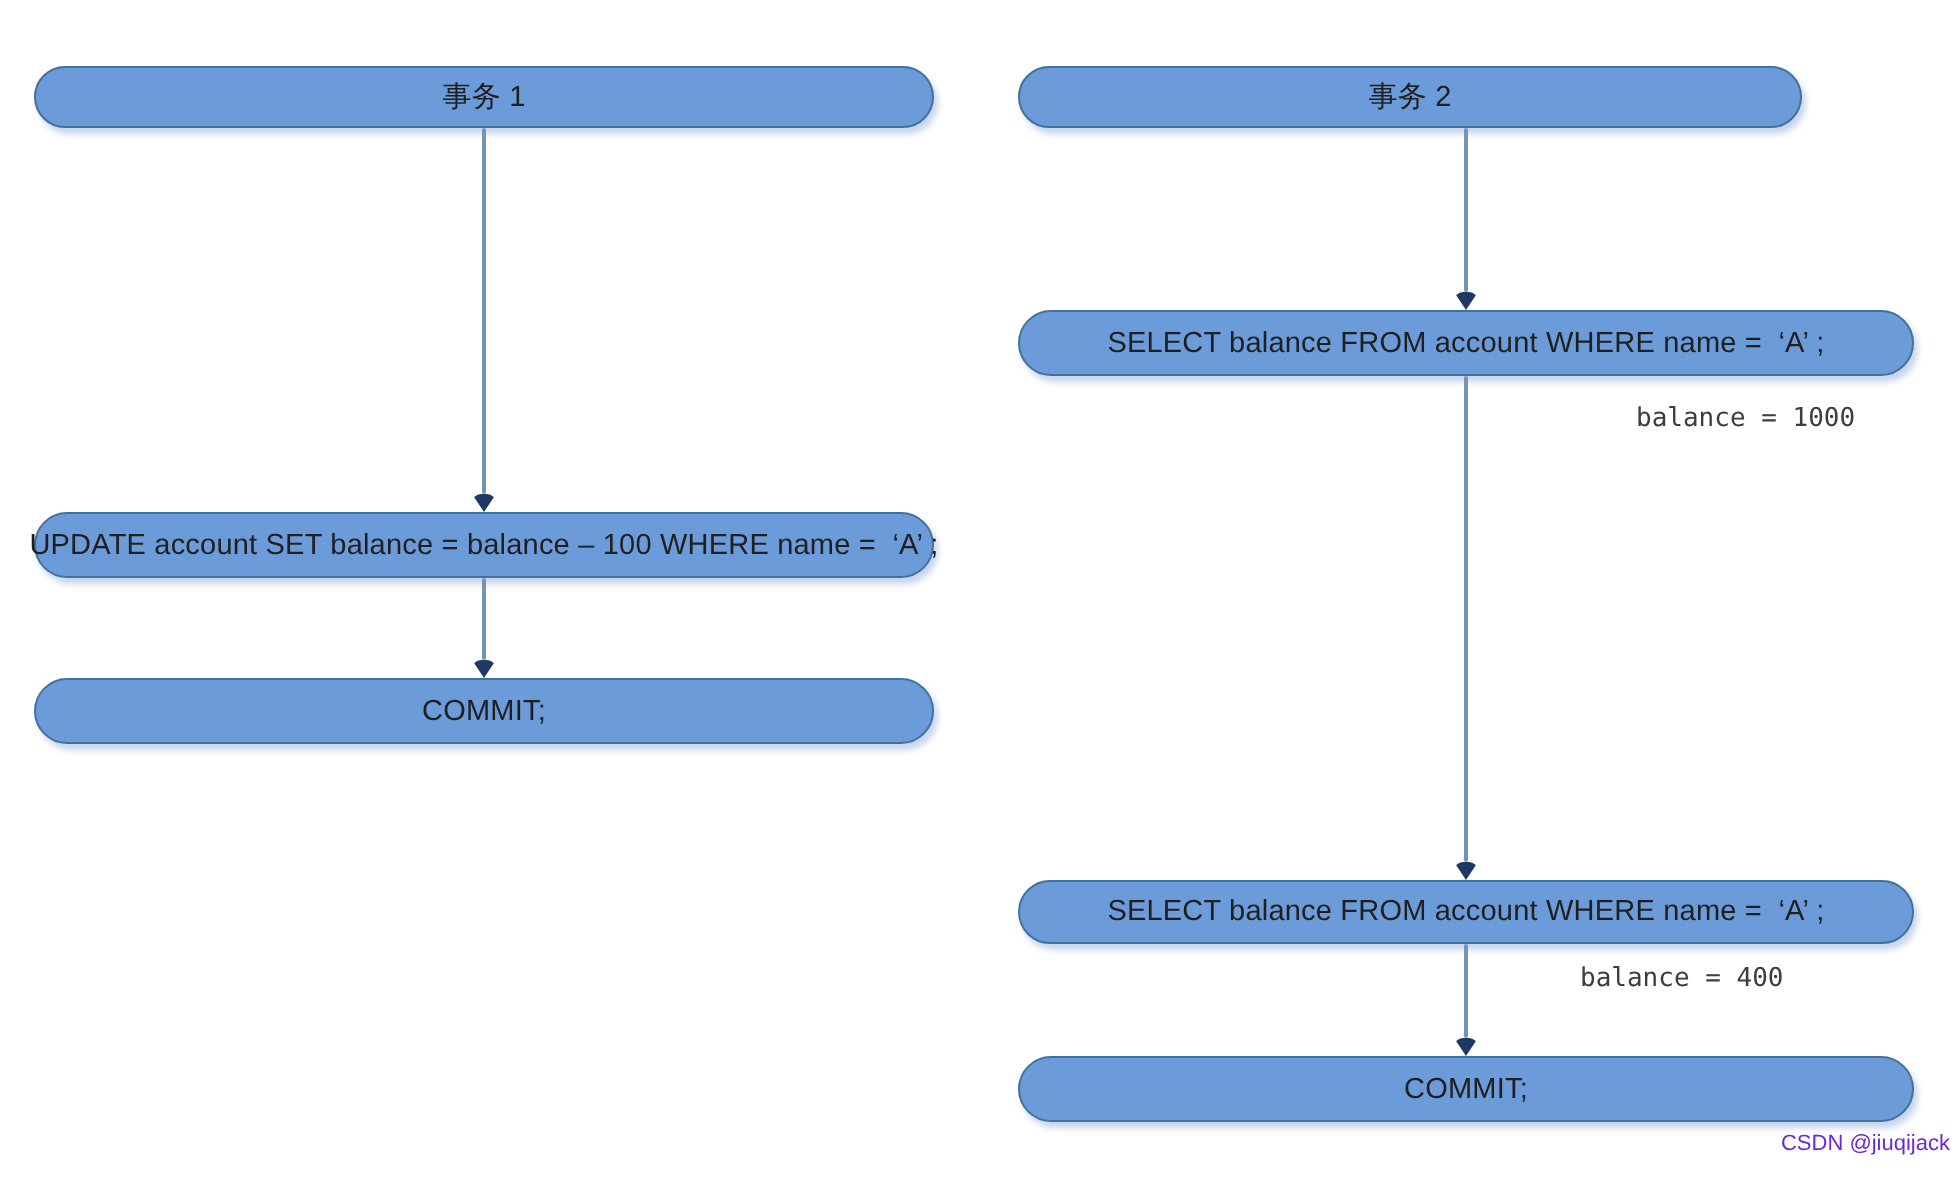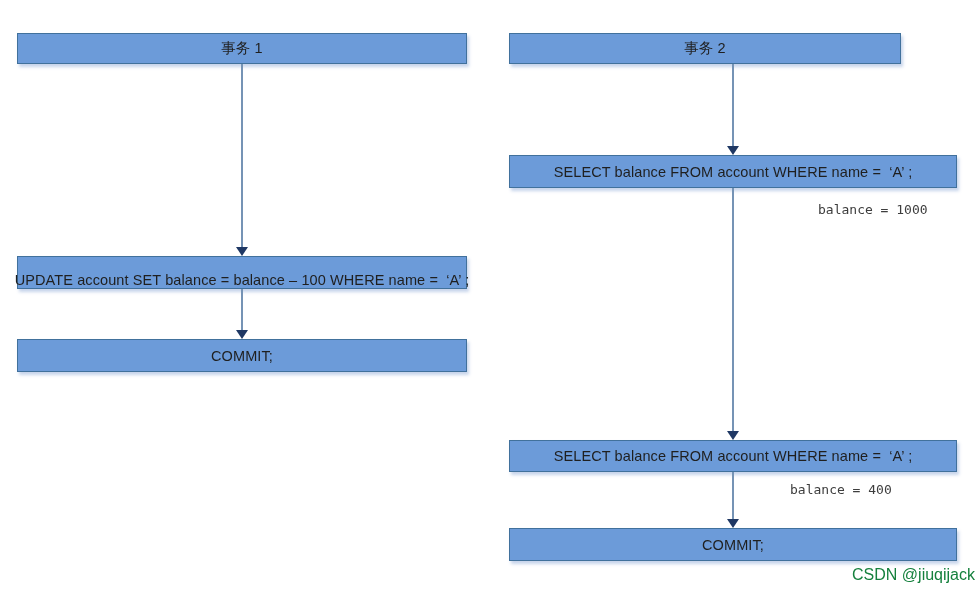--- a/index.html
+++ b/index.html
@@ -1,15 +1,15 @@
 <!DOCTYPE html>
 <html><head>
 <meta charset="utf-8">
 <style>
-  * { margin: 0; padding: 0; box-sizing: border-box; }
+  * { margin: 0; padding: 0; box-sizing: border-box; border-radius: 26px; }
   html, body { background: #ffffff; }
   .canvas {
     position: relative;
     width: 978px;
     height: 591px;
     background: #ffffff;
     overflow: hidden;
     font-family: "Liberation Sans", sans-serif;
   }
   .box {
@@ -40,37 +40,37 @@
   }
   .annotation {
     position: absolute;
     font-family: "DejaVu Sans Mono", monospace;
     font-size: 13px;
     color: #3D3D3D;
     white-space: pre;
   }
   .watermark {
     position: absolute;
-    font-size: 16px;
-    color: #15803d;
+    font-size: 11px;
+    color: #6d28d9;
   }
 </style>
 </head>
 <body>
 
 <div class="canvas">
 
   <div class="box" style="left:17px; top:33px; width:450px; height:31px;">
     <span>事务 1</span>
   </div>
 
   <div class="connector" style="left:241px; top:64px; height:183px;"></div>
   <div class="arrowhead" style="left:236px; top:247px;"></div>
 
-  <div class="box" style="left:17px; top:256px; width:450px; height:33px;align-items:flex-end;">
+  <div class="box" style="left:17px; top:256px; width:450px; height:33px;">
     <span>UPDATE account SET balance = balance – 100 WHERE name =  ‘A’ ;</span>
   </div>
 
   <div class="connector" style="left:241px; top:289px; height:41px;"></div>
   <div class="arrowhead" style="left:236px; top:330px;"></div>
 
   <div class="box" style="left:17px; top:339px; width:450px; height:33px;">
     <span>COMMIT;</span>
   </div>
 

